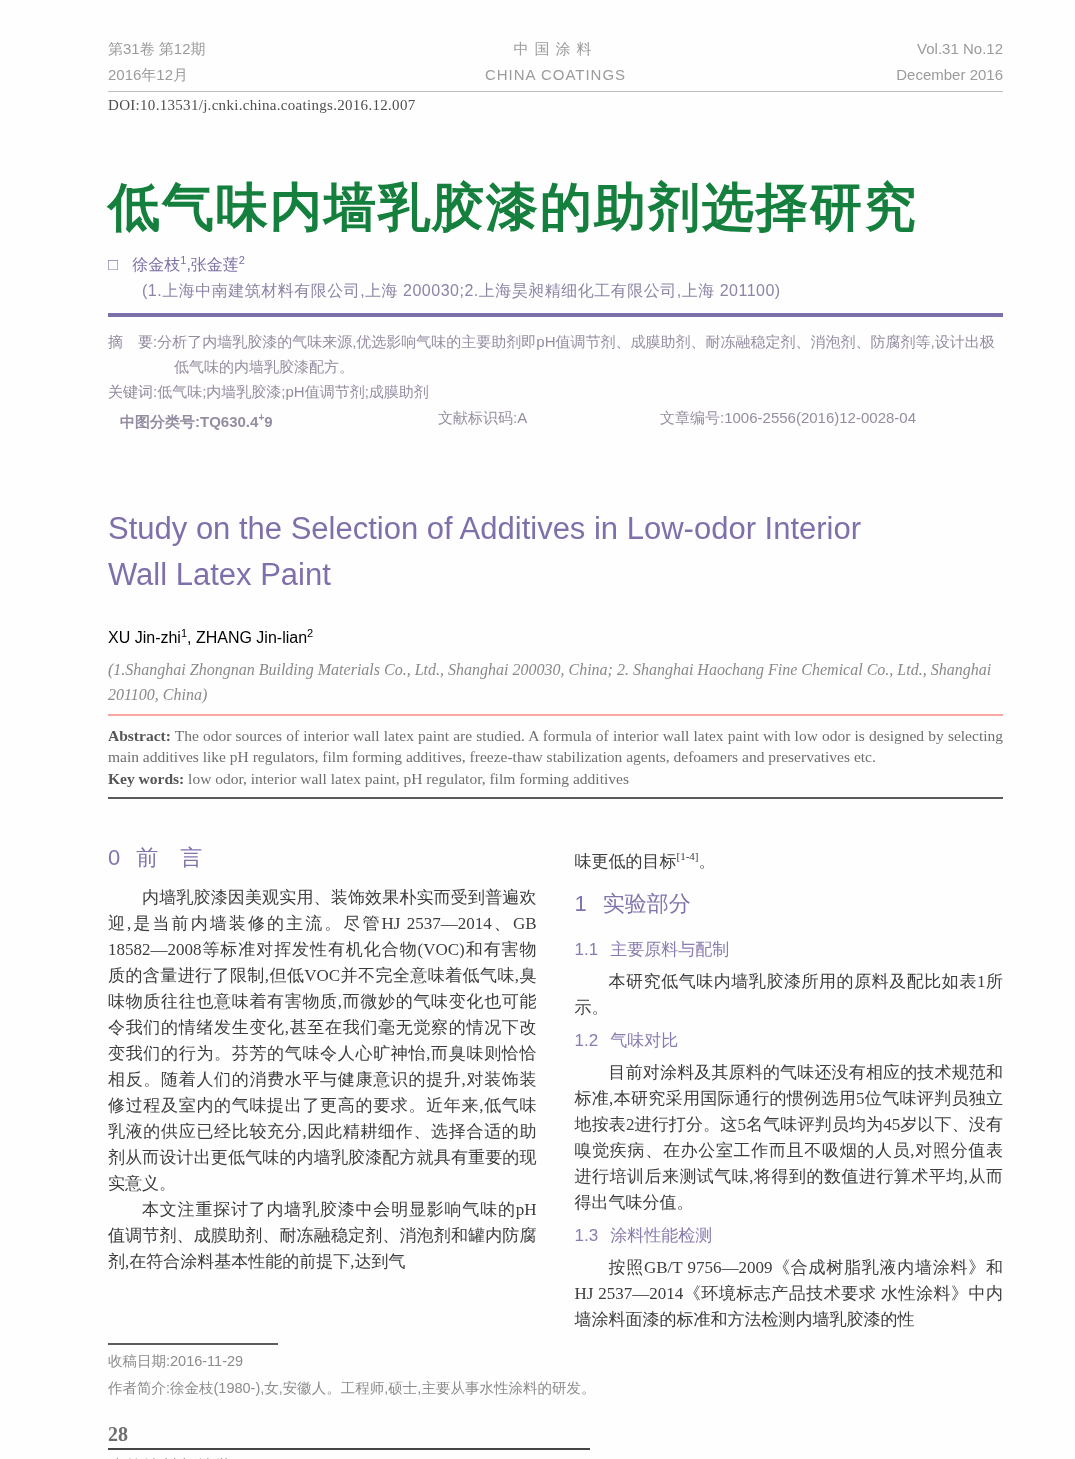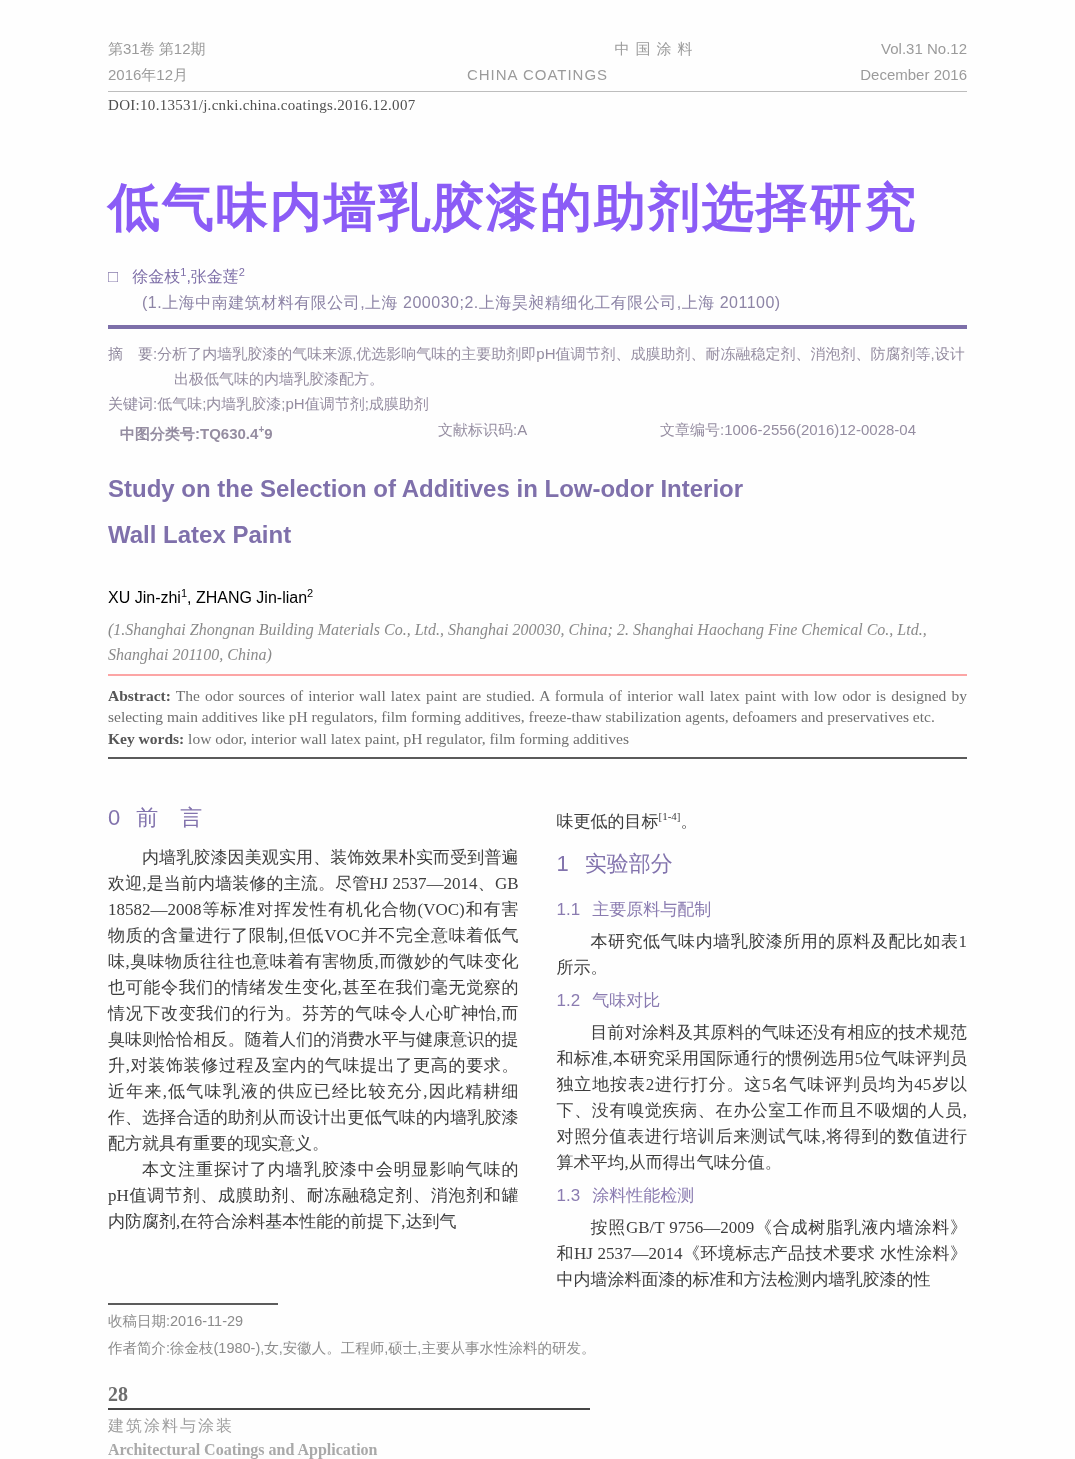--- a/index.html
+++ b/index.html
@@ -5,53 +5,53 @@
   * { margin: 0; padding: 0; box-sizing: border-box; }
   html, body { background: #ffffff; }
   body {
     width: 1075px; height: 1459px;
     overflow: hidden;
     font-family: "Liberation Sans", sans-serif;
     -webkit-font-smoothing: antialiased;
   }
   .page {
     width: 1075px; height: 1459px;
-    padding: 36px 108px 0 108px;
+    padding: 36px 72px 0 108px;
     background: #fefefe;
     position: relative;
   }
   
   .jheader {
     display: flex;
     color: #9b9b9b;
     font-size: 15px; line-height: 26px;
     border-bottom: 1px solid #bdbdbd;
     padding-bottom: 3px;
   }
   .jheader .hl { flex: 1; text-align: left; }
   .jheader .hc { flex: 1.2; text-align: center; letter-spacing: 1px; }
-  .jheader .hc .cn { letter-spacing: 6px; text-align: right; }
+  .jheader .hc .cn { letter-spacing: 6px; }
   .jheader .hr { flex: 1; text-align: right; }
   .doi {
     margin-top: 5px;
     font-family: "Liberation Serif", serif;
     font-size: 15px; color: #4f4f4f;
     letter-spacing: 0.3px;
   }
   
   .title-cn {
     margin-top: 62px;
     font-size: 52px; font-weight: bold;
-    color: #8b5cf6;
+    color: #15803d;
     letter-spacing: 2px;
     line-height: 62px;
     font-family: "Liberation Sans", sans-serif;
   }
   .authors-cn {
-    margin-top: 28px;
+    margin-top: 16px;
     font-size: 16px; color: #7d6ea7;
   }
   .authors-cn .marker { color: #8b7fae; margin-right: 14px; font-size: 17px; }
   .authors-cn sup, .authors-en sup { font-size: 11px; }
   .affil-cn {
     margin-top: 5px; margin-left: 34px;
     font-size: 16px; color: #8d84a6;
     letter-spacing: 0.5px;
   }
   .rule-purple { margin-top: 11px; height: 4px; background: #7d6fa9; }
@@ -63,22 +63,22 @@
   }
   .abstract-cn .hang { padding-left: 66px; text-indent: -66px; }
   .abstract-cn .lab { color: #8f879d; }
   .clc-row { display: flex; margin-top: 1px; }
   .clc-row .seg1 { width: 330px; padding-left: 12px; font-weight: bold; }
   .clc-row .seg2 { width: 222px; }
   .clc-row .seg3 { flex: 1; }
   .clc-row sup { font-size: 10px; }
   
   .title-en {
-    margin-top: 20px;
-    font-size: 24px; font-weight: bold;
+    margin-top: 72px;
+    font-size: 31px; font-weight: normal;
     color: #7f70ab;
     line-height: 46px;
     letter-spacing: 0px;
   }
   .authors-en { margin-top: 29px; font-size: 16px; color: #000000; }
   .affil-en {
     margin-top: 9px;
     font-family: "Liberation Serif", serif;
     font-style: italic;
     font-size: 16px; line-height: 25px;

